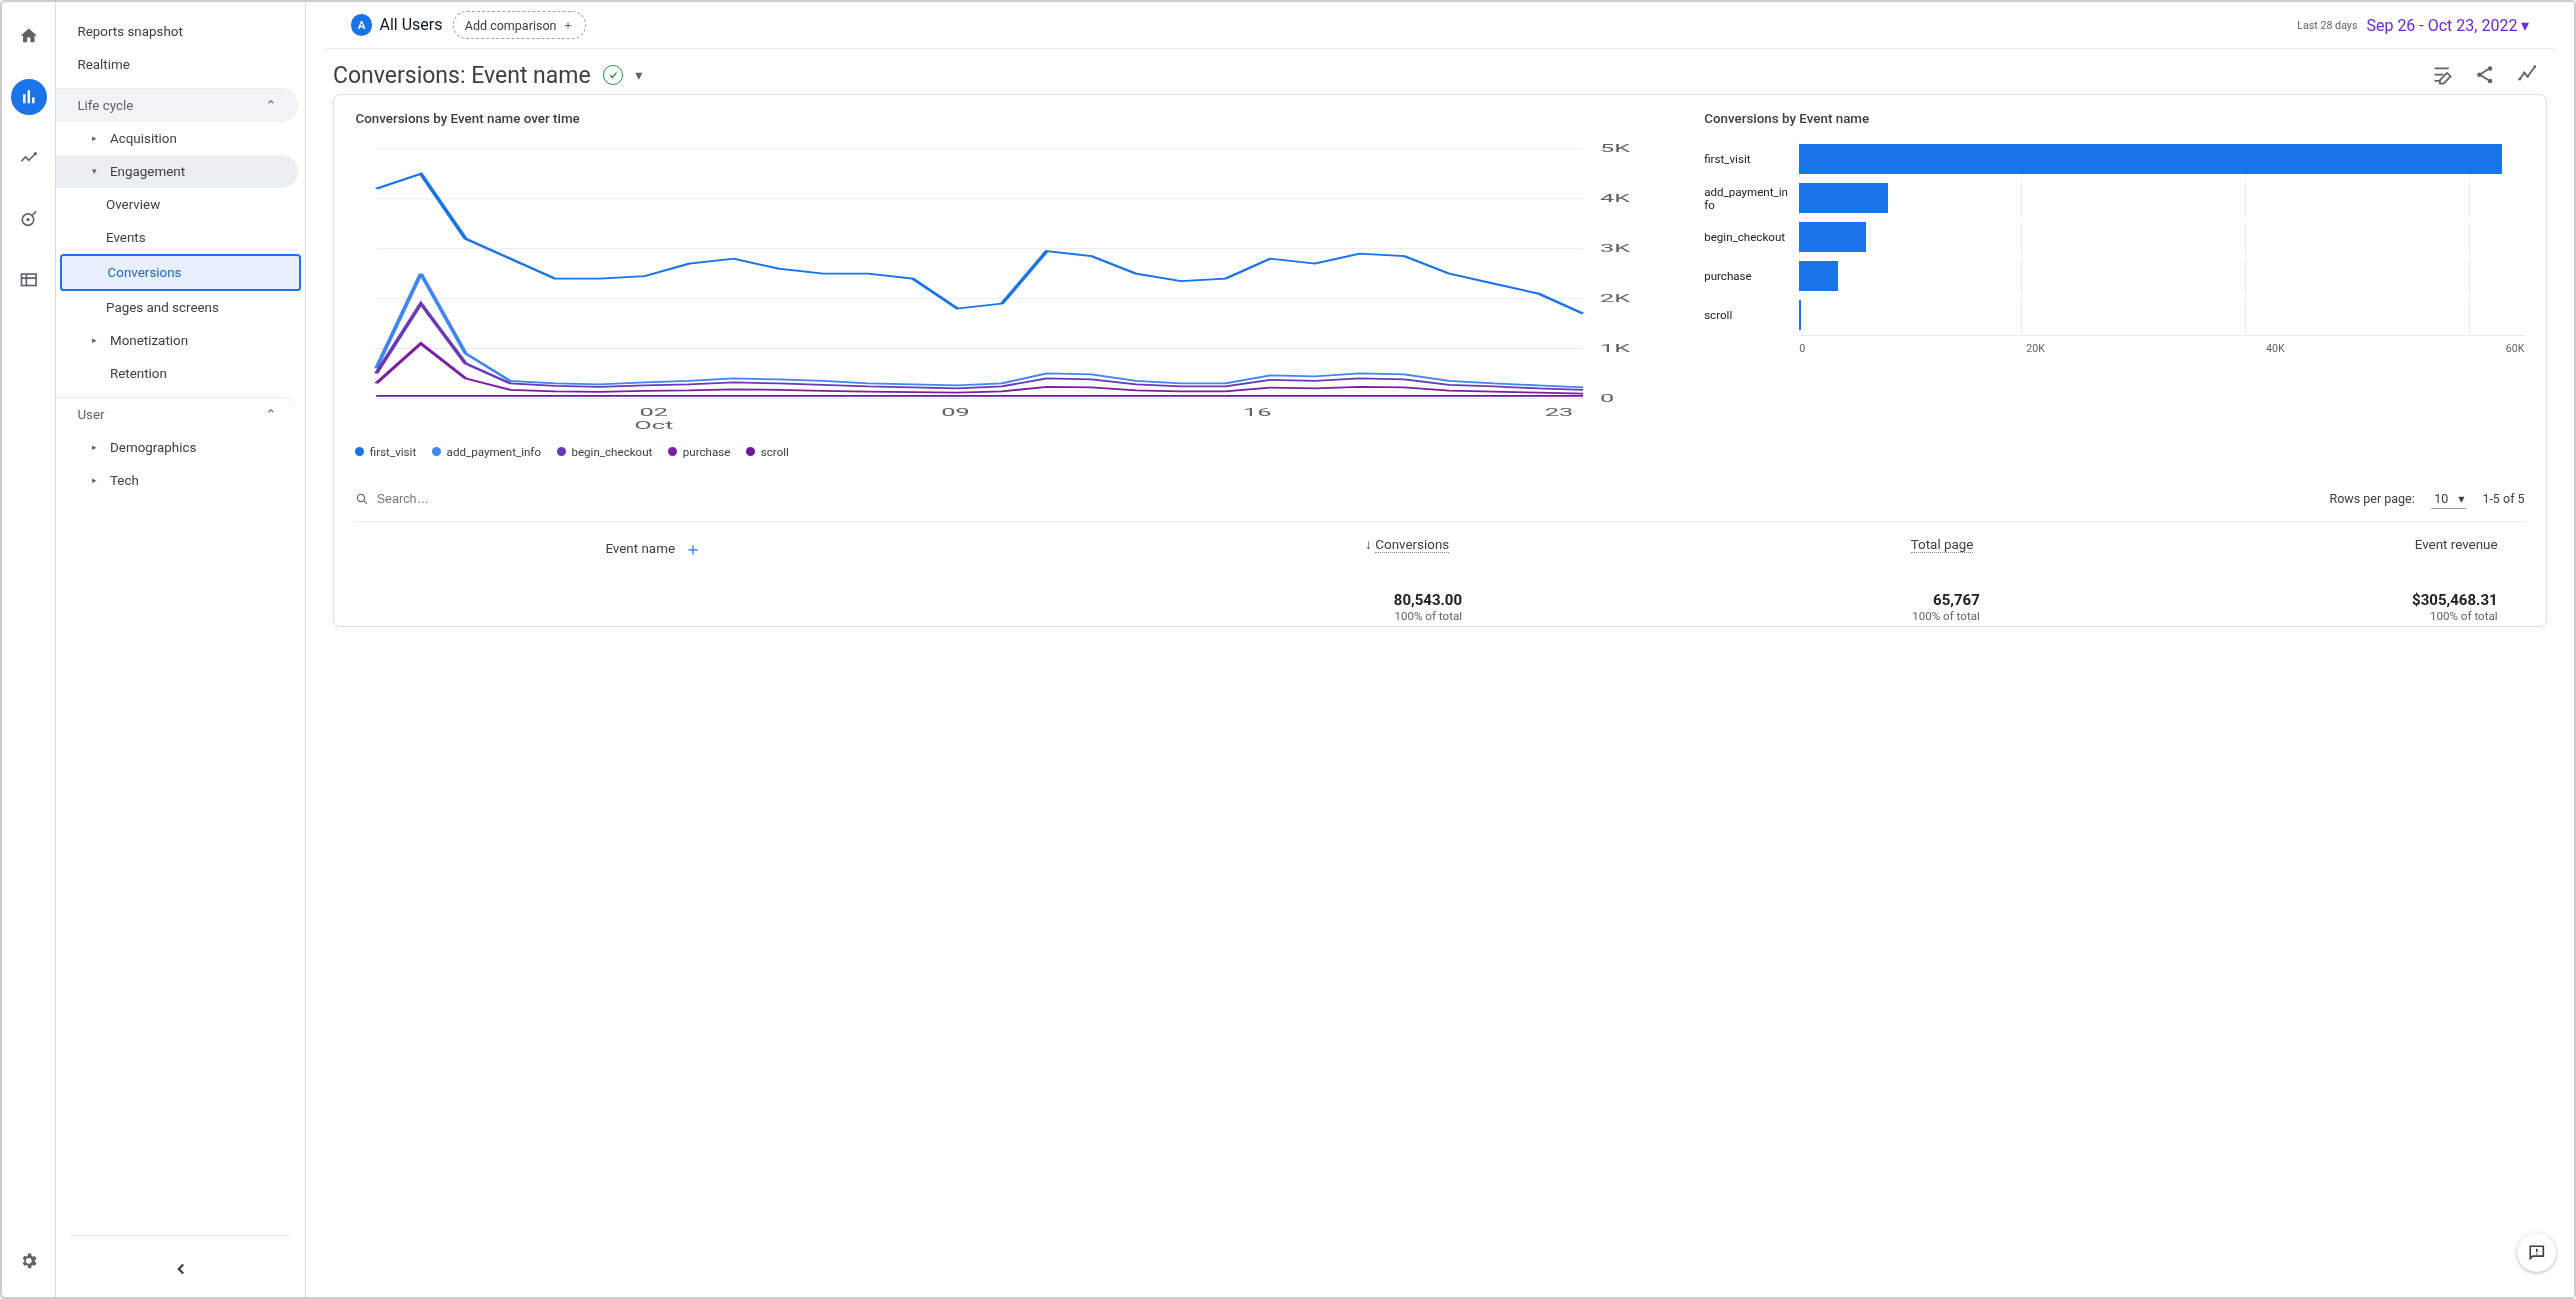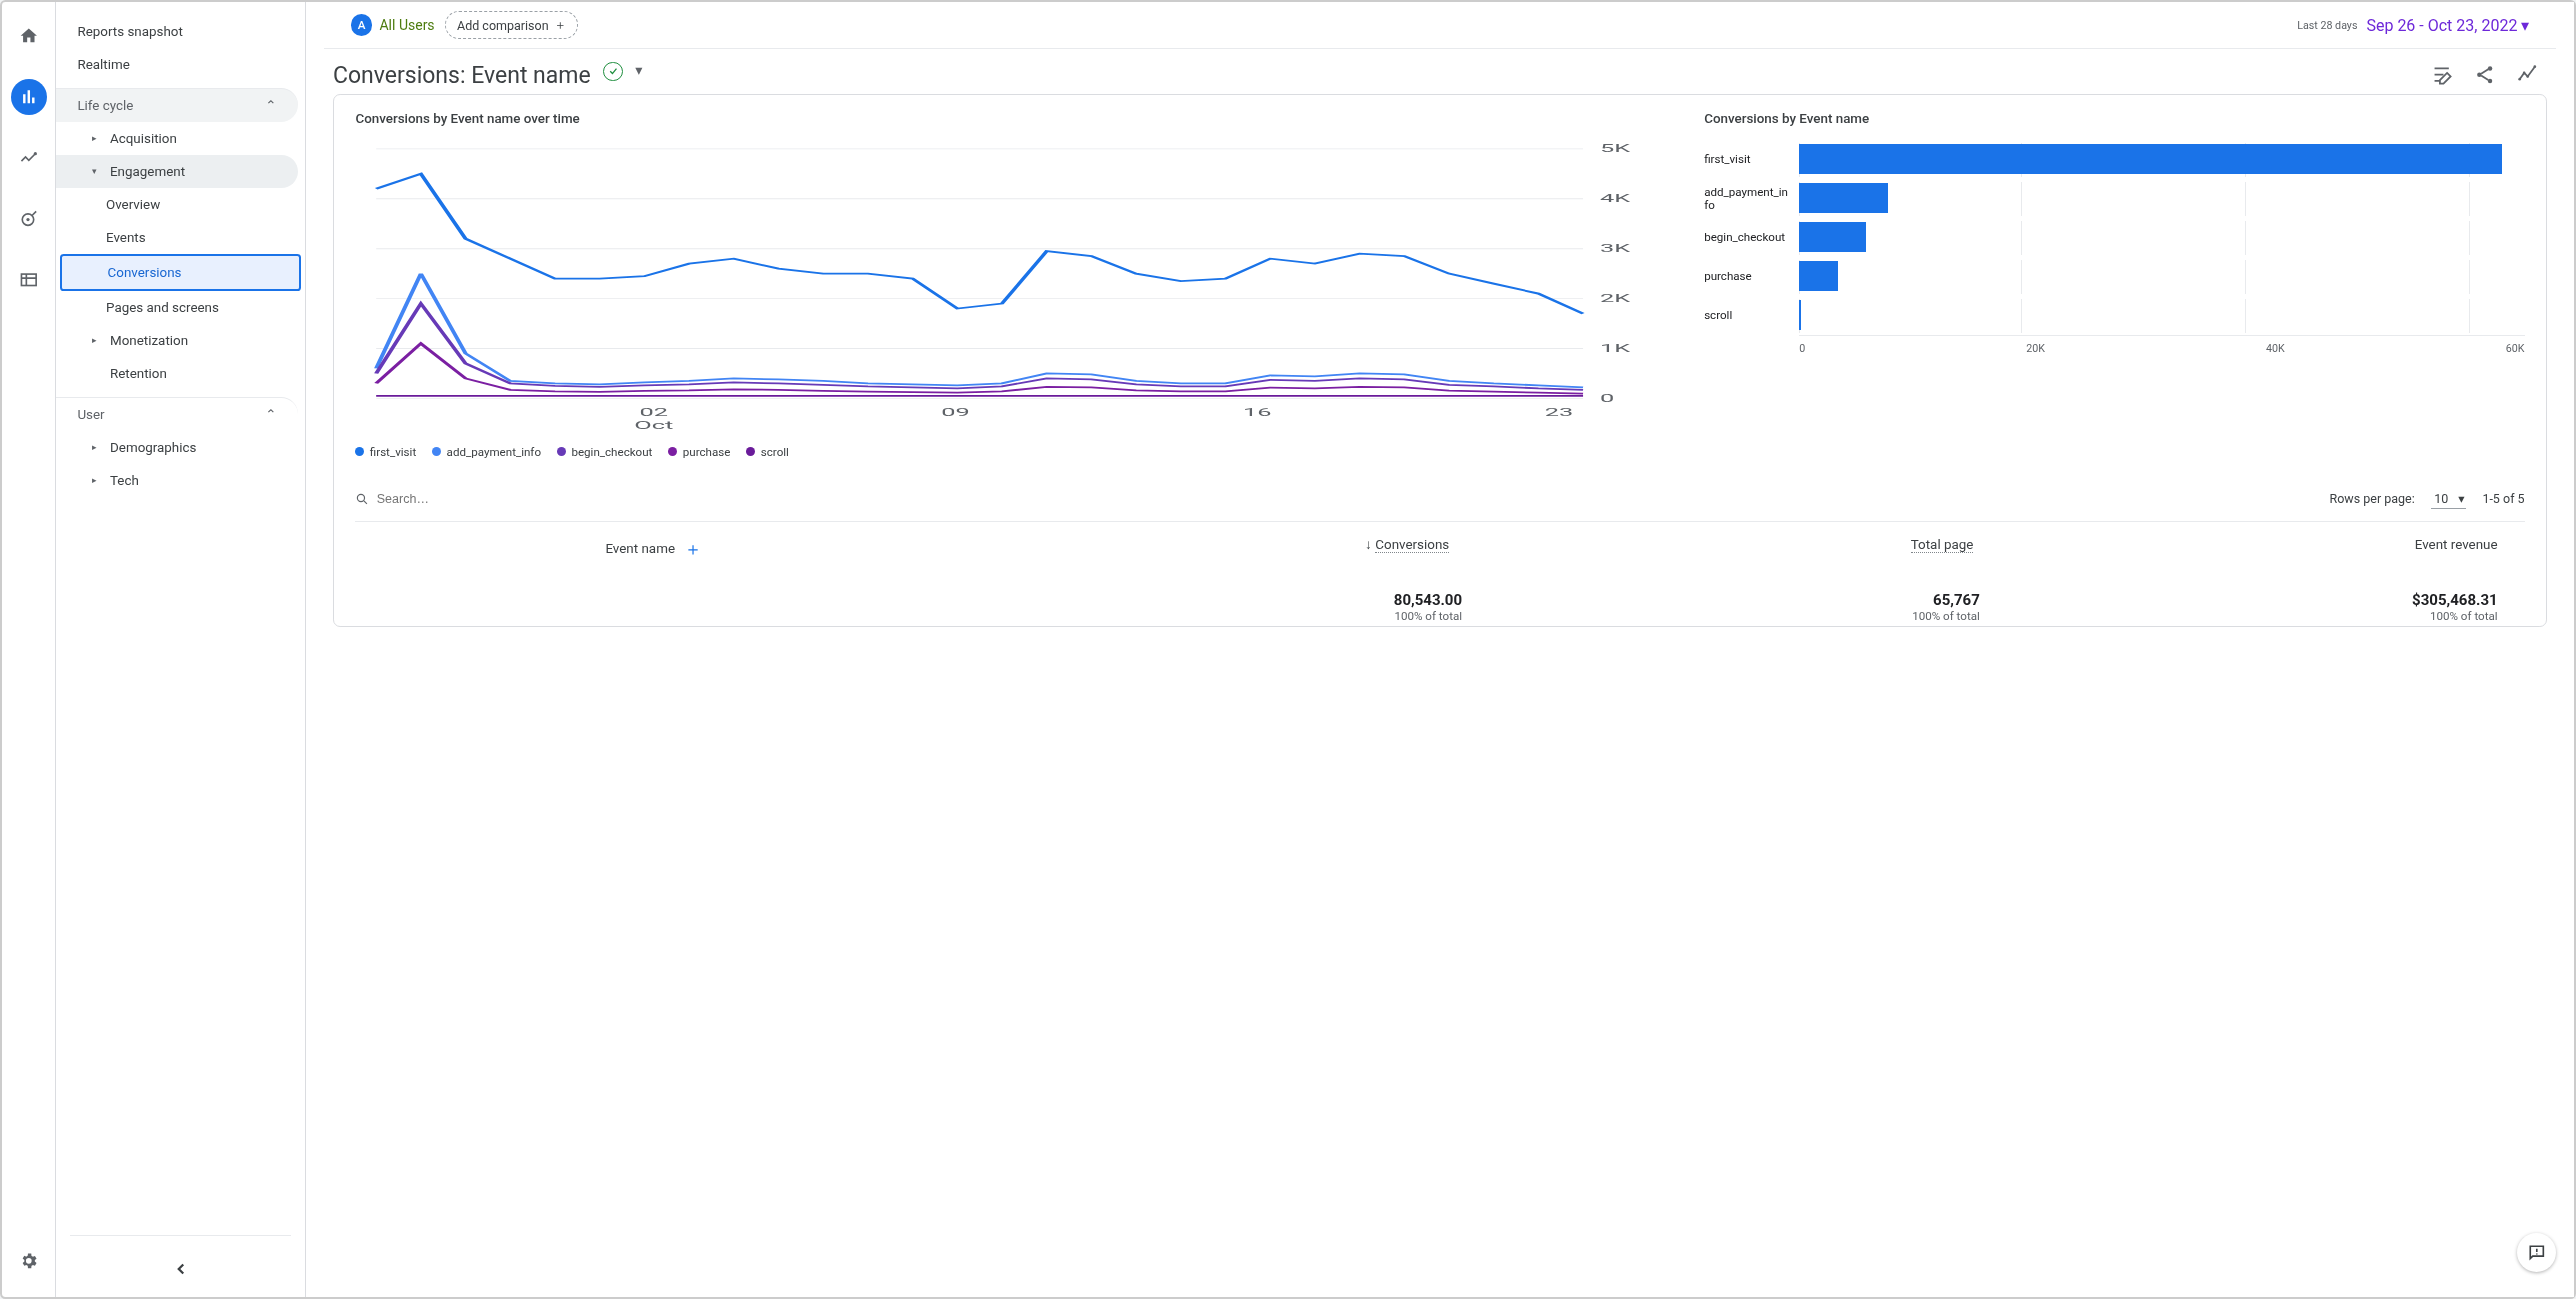--- a/index.html
+++ b/index.html
@@ -26,28 +26,28 @@
 .sidebar-leaf.selected { color: #1967d2; background: #e8f0fe; border: 2.7px solid #1a73e8; border-radius: 3.6px; margin: 0 3.6px 0 3.6px; padding-left: 46px; }
 .sidebar-collapse { position: absolute; bottom: 16px; width: 100%; text-align: center; cursor: pointer; }
 .sidebar-divider { border-top:0.9px solid #e8eaed; margin: 7.1px 14.3px; }
 
 
 .main { flex: 1; display: flex; flex-direction: column; background: #fff; overflow: hidden; }
 .topbar { display: flex; align-items: center; padding: 9px 27px; justify-content: space-between; border-bottom: 0.9px solid #e8eaed; margin: 0 18px;}
 .top-left { display:flex; align-items:center; gap: 10.7px; }
 .segment-chip { display:flex; align-items:center; gap:7.1px; }
 .segment-badge { width:21.4px; height:21.4px; border-radius:50%; background:#1a73e8; color:#fff; font-size:11.6px; display:flex; align-items:center; justify-content:center; font-weight:500;}
-.segment-label { font-size:14px; color:#4d7c0f; }
+.segment-label { font-size:16px; color:#0f172a; }
 .add-comp { border:0.9px dashed #9aa0a6; border-radius:14.3px; padding:4.5px 10.7px; font-size:12.5px; color:#3c4043; display:flex; align-items:center; gap:5.4px; cursor:pointer;}
 .top-right { display:flex; align-items:center; gap:9px; }
 .date-desc { font-size:10.7px; color:#5f6368; }
 .date-range { font-size:16px; color:#6d28d9; display:flex; align-items:center; gap:3.6px; cursor:pointer;}
 
 .title-row { display:flex; align-items:center; justify-content: space-between; padding: 12.5px 36px 5.4px 27px; }
-.title-left { display:flex; gap:12.5px; }
+.title-left { display:flex; align-items:center; gap:12.5px; }
 .page-title { font-size:23px; color:#3c4043; font-weight:400;}
 .check-badge { width:19.6px; height:19.6px; border:1.8px solid #1e8e3e; border-radius:50%; display:flex; align-items:center; justify-content:center; color:#1e8e3e;}
 .title-actions { display:flex; gap:21.4px; }
 .title-actions svg { width:21.4px; height:21.4px; fill:#5f6368; cursor:pointer;}
 
 .filter-row { display:flex; align-items:center; gap:9px; padding: 3.6px 27px 12.5px 27px;}
 .filter-chip { border:0.9px solid #dadce0; border-radius:14.3px; padding:3.6px 7.1px 3.6px 10.7px; font-size:11.6px; display:flex; align-items:center; gap:5.4px;}
 .filter-chip b { font-weight:700;}
 .filter-chip .x { cursor:pointer; color:#5f6368; font-size:12.5px;}
 

